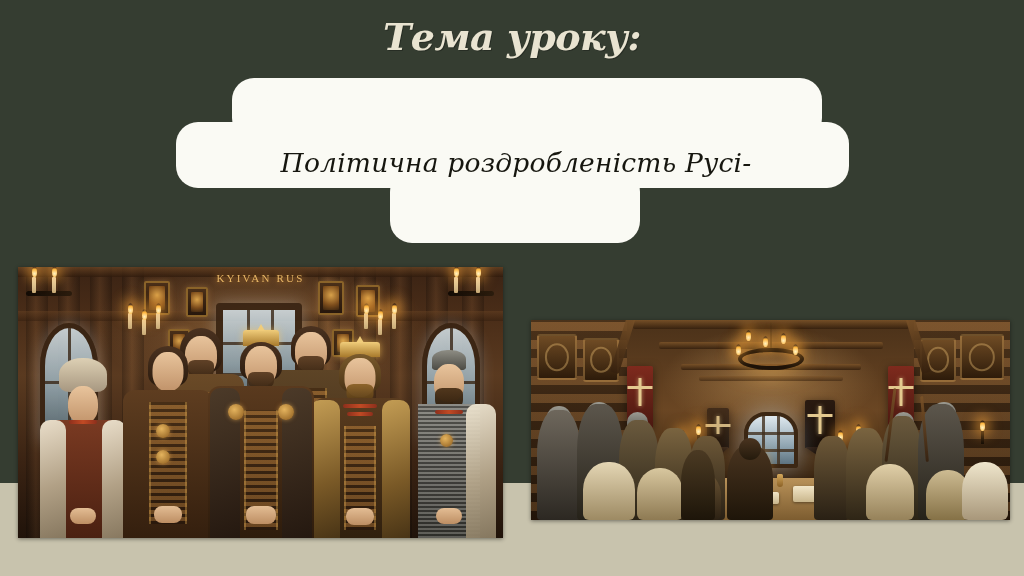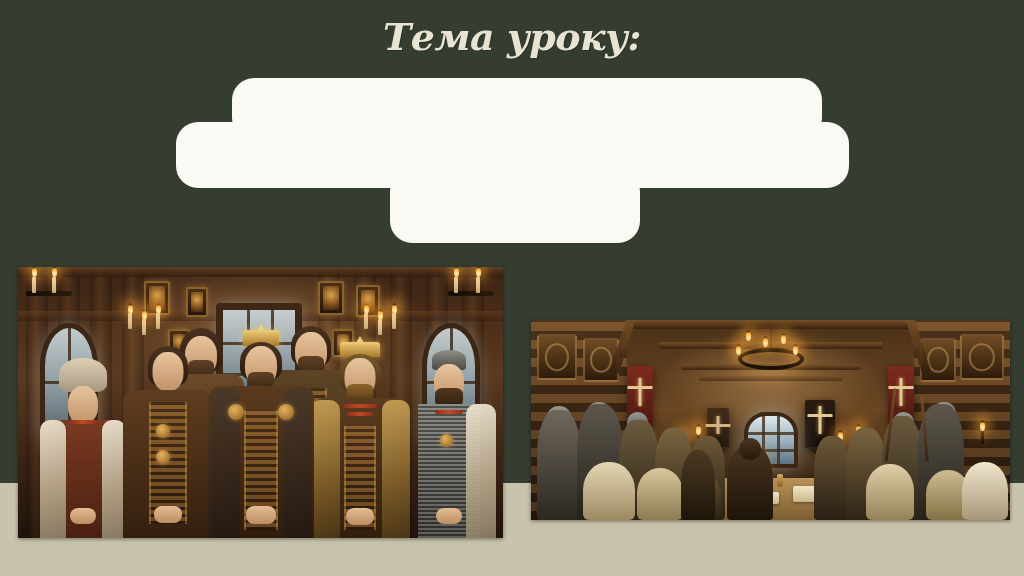--- a/index.html
+++ b/index.html
@@ -323,40 +323,42 @@
 <div class="lesson-title">Тема уроку:</div>
 
 <div class="banner">
   <div class="seg seg-2"></div>
   <div class="seg seg-1"></div>
   <div class="seg seg-3"></div>
   <div class="seg seg-f1"></div>
   <div class="seg seg-f2"></div>
 
   <div class="banner-text">
+    <div class="l1">Політична роздробленість Русі-</div>
   </div>
 </div>
 
 <div class="photo photo-left">
   <div class="scene">
     <div class="hall-bg"></div>
 
     <div class="plank" style="left:8px"></div>
     <div class="plank" style="left:40px"></div>
     <div class="plank" style="left:72px"></div>
     <div class="plank" style="left:104px"></div>
     <div class="plank" style="left:300px"></div>
     <div class="plank" style="left:336px"></div>
     <div class="plank" style="left:372px"></div>
     <div class="plank" style="left:408px"></div>
     <div class="plank" style="left:444px"></div>
 
     <div class="beam-h" style="top:0px"></div>
     <div class="beam-h" style="top:44px; opacity:.45"></div>
 
+    <div class="kyivan-label">KYIVAN RUS</div>
 
     <div class="arch-window" style="left:22px; top:56px; width:58px; height:120px;">
       <div class="wpane" style="left:0;right:0;top:48%;height:3px"></div>
       <div class="wpane" style="left:48%;top:0;bottom:0;width:3px"></div>
     </div>
     <div class="arch-window" style="left:404px; top:56px; width:58px; height:120px;">
       <div class="wpane" style="left:0;right:0;top:48%;height:3px"></div>
       <div class="wpane" style="left:48%;top:0;bottom:0;width:3px"></div>
     </div>
     <div class="arch-window" style="left:198px; top:36px; width:86px; height:110px; border-radius:4px; border-width:7px;">

